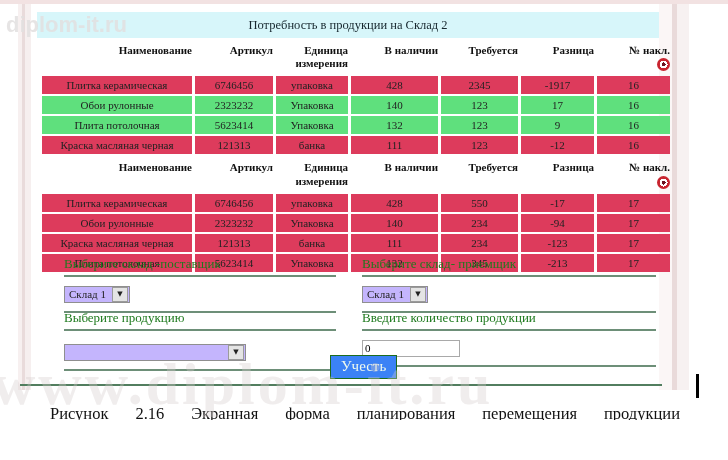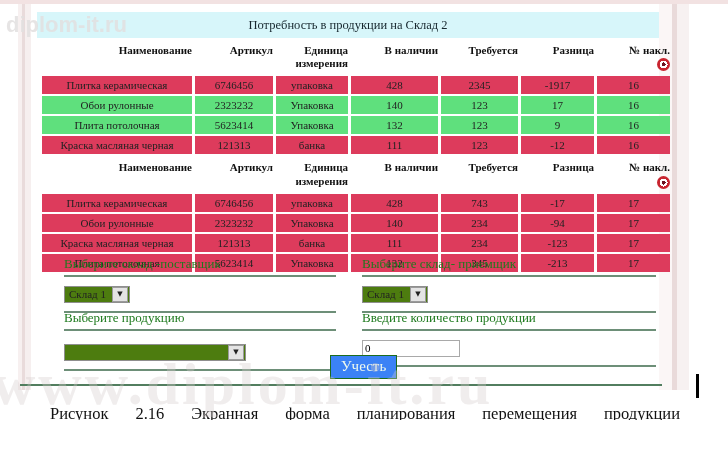--- a/index.html
+++ b/index.html
@@ -29,21 +29,21 @@
   .nakl-icon { display:inline-block; width:13px; height:13px; border-radius:50%;
                background:radial-gradient(circle,#6e1220 0 2px,#ffffff 2px 4px,#c8242f 4px 7px);
                margin-top:1px; }
 
   .fblock { position:absolute; }
   .flabel { font-size:13px; font-weight:normal; color:#1e7a1e; }
   .fline  { height:0; border-top:2px solid #6d8f78; margin:3px 0 7px; }
   .fline2 { height:0; border-top:2px solid #6d8f78; margin:8px 0 0; }
 
   .fake-select { display:inline-flex; align-items:center; justify-content:space-between;
-                 border:1px solid #8f8f8f; background:#4d7c0f; height:17px; font-size:11px;
+                 border:1px solid #8f8f8f; background:#c4b5fd; height:17px; font-size:11px;
                  padding:0 1px 0 4px; box-sizing:border-box; color:#222; }
   .fs-small { width:66px; }
   .fs-wide  { width:182px; }
   .fs-arrow { display:inline-block; width:14px; height:13px; background:#e4e4e4;
               border:1px solid #9b9b9b; font-size:7px; line-height:13px; text-align:center;
               color:#222; font-family:"DejaVu Sans", sans-serif; }
 
   .qty-input { width:92px; height:15px; border:1px solid #a9a9a9; font-size:11px;
                padding:0 2px; font-family:"Liberation Serif", serif; }
 
@@ -168,21 +168,21 @@
             <span class="nakl-icon"></span>
           </th>
         </tr>
       </thead>
       <tbody>
         <tr class="shortage">
           <td>Плитка керамическая</td>
           <td>6746456</td>
           <td>упаковка</td>
           <td>428</td>
-          <td>743</td>
+          <td>550</td>
           <td>-17</td>
           <td>17</td>
         </tr>
         <tr class="shortage">
           <td>Обои рулонные</td>
           <td>2323232</td>
           <td>Упаковка</td>
           <td>140</td>
           <td>234</td>
           <td>-94</td>

